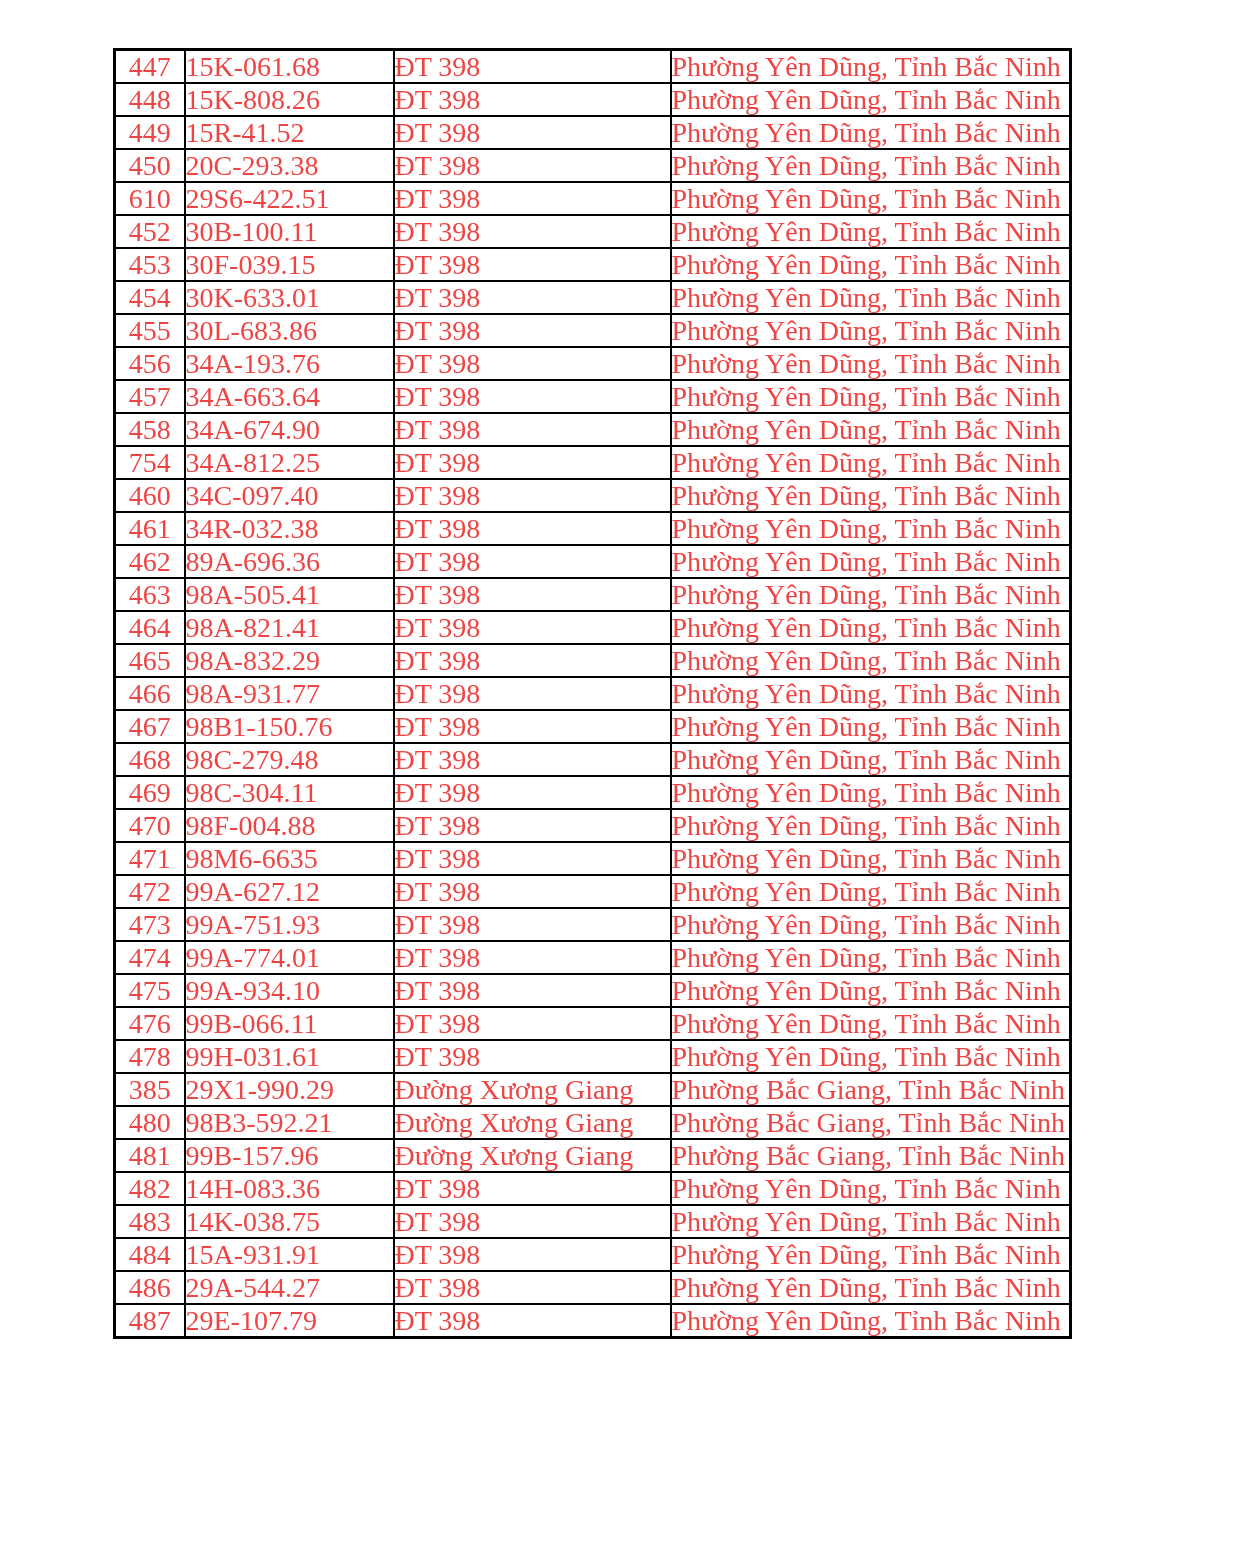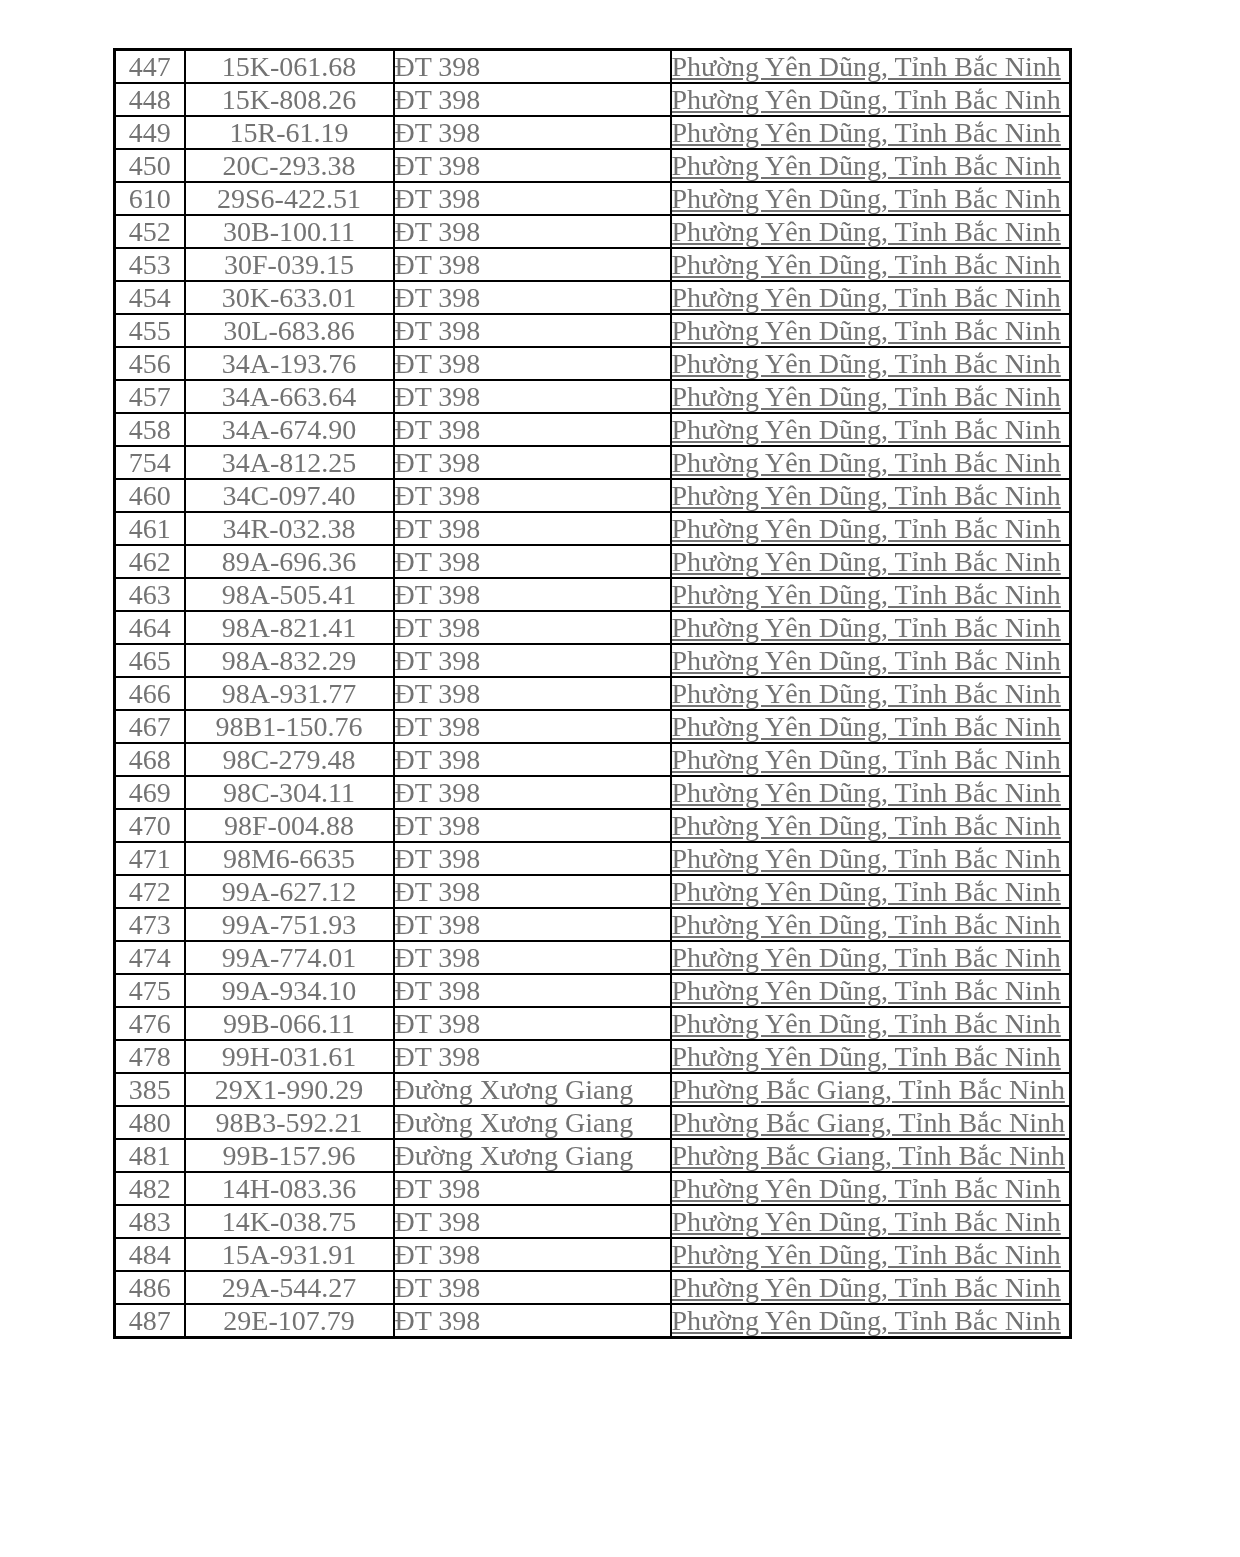--- a/index.html
+++ b/index.html
@@ -6,21 +6,21 @@
     margin: 0;
     padding: 0;
     background: #ffffff;
   }
   .page {
     position: relative;
     width: 1240px;
     height: 1557px;
     background: #ffffff;
     font-family: "Liberation Serif", "DejaVu Serif", serif;
-    color: #737373;
+    color: #ef4444;
     overflow: hidden;
   }
   table.doc-table {
     position: absolute;
     left: 113px;
     top: 48px;
     width: 956px;
     border-collapse: collapse;
     table-layout: fixed;
     border: 3px solid #000000;
@@ -29,23 +29,23 @@
     border: 2px solid #000000;
     height: 31px;
     padding: 0;
     font-size: 28px;
     line-height: 31px;
     white-space: nowrap;
     overflow: hidden;
     vertical-align: middle;
   }
   td.c0 { text-align: center; }
-  td.c1 { text-align: center; }
+  td.c1 { }
   td.c2 { text-align: left; }
-  td.c3 { text-align: left; padding-left: 7px; text-decoration: underline; }
+  td.c3 { text-align: left; padding-left: 7px; }
 </style>
 </head>
 <body>
 
 <div class="page">
   <table class="doc-table">
     <colgroup>
       <col style="width:70px">
       <col style="width:209px">
       <col style="width:277px">
@@ -59,21 +59,21 @@
           <td class="c3">Phường Yên Dũng, Tỉnh Bắc Ninh</td>
         </tr>
         <tr>
           <td class="c0">448</td>
           <td class="c1">15K-808.26</td>
           <td class="c2">ĐT 398</td>
           <td class="c3">Phường Yên Dũng, Tỉnh Bắc Ninh</td>
         </tr>
         <tr>
           <td class="c0">449</td>
-          <td class="c1">15R-61.19</td>
+          <td class="c1">15R-41.52</td>
           <td class="c2">ĐT 398</td>
           <td class="c3">Phường Yên Dũng, Tỉnh Bắc Ninh</td>
         </tr>
         <tr>
           <td class="c0">450</td>
           <td class="c1">20C-293.38</td>
           <td class="c2">ĐT 398</td>
           <td class="c3">Phường Yên Dũng, Tỉnh Bắc Ninh</td>
         </tr>
         <tr>

